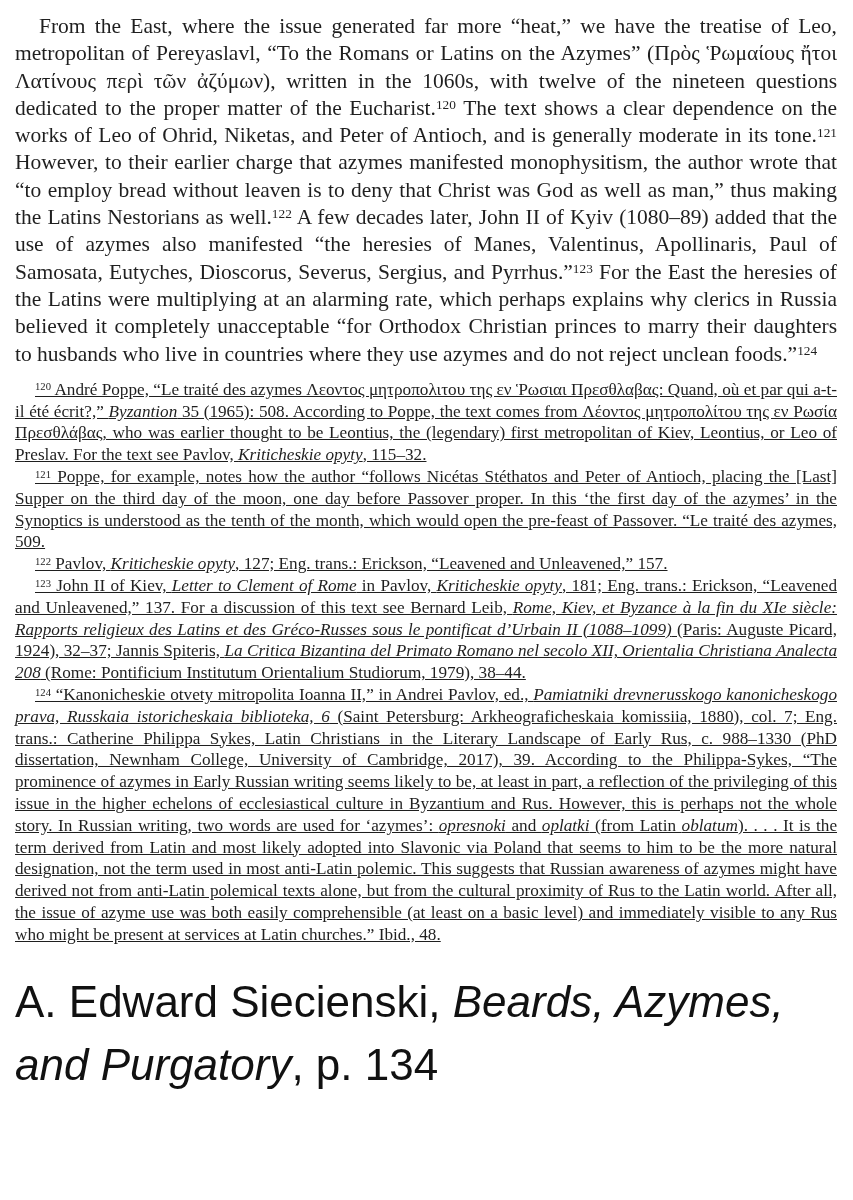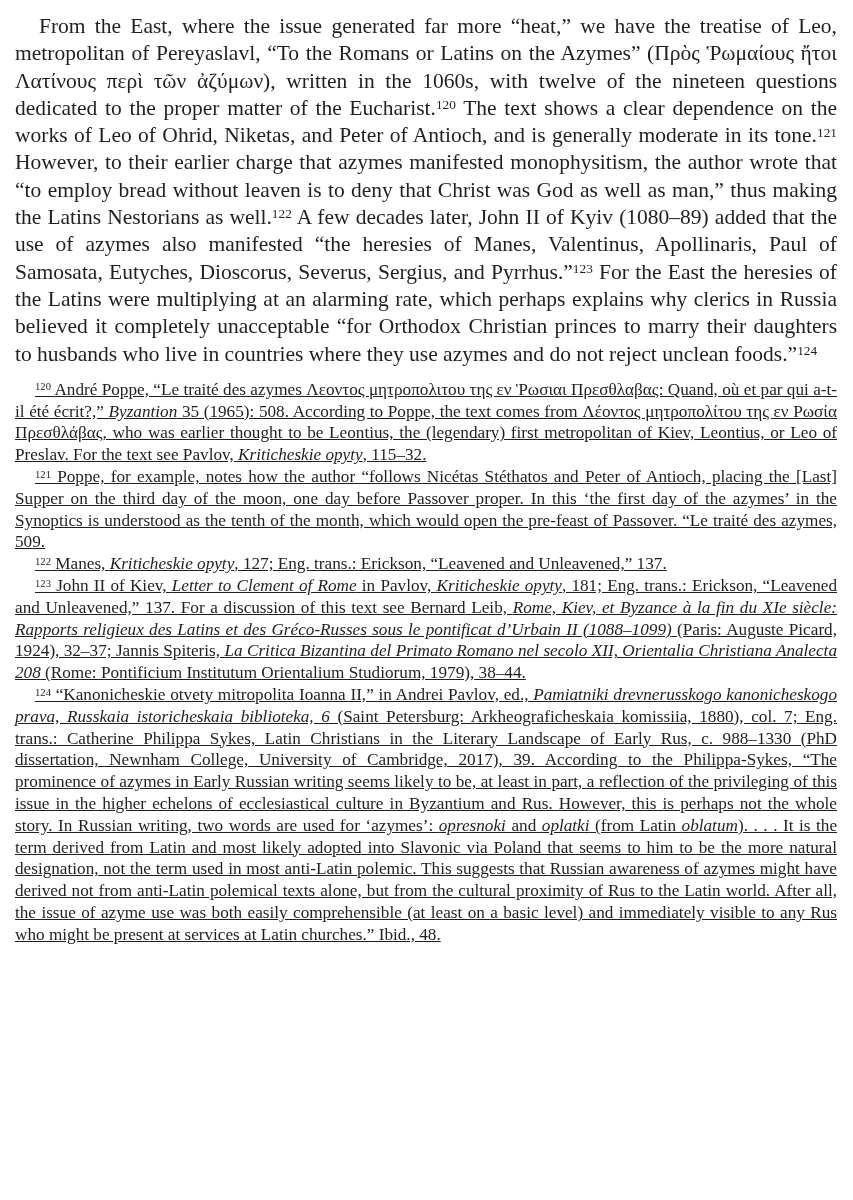--- a/index.html
+++ b/index.html
@@ -60,19 +60,20 @@
 </head>
 <body>
 
 <div class="page">
 
   <p class="body-text"><span>From the East, where the issue generated far more “heat,” we have the treatise of Leo, metropolitan of Pereyaslavl, “To the Romans or Latins on the Azymes” (Πρὸς Ῥωμαίους ἤτοι Λατίνους περὶ τῶν ἀζύμων), written in the 1060s, with twelve of the nineteen questions dedicated to the proper matter of the Eucharist.</span><sup>120</sup><span> The text shows a clear dependence on the works of Leo of Ohrid, Niketas, and Peter of Antioch, and is generally moderate in its tone.</span><sup>121</sup><span> However, to their earlier charge that azymes manifested monophysitism, the author wrote that “to employ bread without leaven is to deny that Christ was God as well as man,” thus making the Latins Nestorians as well.</span><sup>122</sup><span> A few decades later, John II of Kyiv (1080–89) added that the use of azymes also manifested “the heresies of Manes, Valentinus, Apollinaris, Paul of Samosata, Eutyches, Dioscorus, Severus, Sergius, and Pyrrhus.”</span><sup>123</sup><span> For the East the heresies of the Latins were multiplying at an alarming rate, which perhaps explains why clerics in Russia believed it completely unacceptable “for Orthodox Christian princes to marry their daughters to husbands who live in countries where they use azymes and do not reject unclean foods.”</span><sup>124</sup></p>
 
   <div class="footnotes">
     <p class="footnote"><sup>120</sup><span> André Poppe, “Le traité des azymes Λεοντος μητροπολιτου της εν Ῥωσιαι Πρεσθλαβας: Quand, où et par qui a-t-il été écrit?,” </span><i>Byzantion</i><span> 35 (1965): 508. According to Poppe, the text comes from Λέοντος μητροπολίτου της εν Ρωσία Πρεσθλάβας, who was earlier thought to be Leontius, the (legendary) first metropolitan of Kiev, Leontius, or Leo of Preslav. For the text see Pavlov, </span><i>Kriticheskie opyty</i><span>, 115–32.</span></p>
     <p class="footnote"><sup>121</sup><span> Poppe, for example, notes how the author “follows Nicétas Stéthatos and Peter of Antioch, placing the [Last] Supper on the third day of the moon, one day before Passover proper. In this ‘the first day of the azymes’ in the Synoptics is understood as the tenth of the month, which would open the pre-feast of Passover. “Le traité des azymes, 509.</span></p>
-    <p class="footnote"><sup>122</sup><span> Manes, </span><i>Kriticheskie opyty</i><span>, 127; Eng. trans.: Erickson, “Leavened and Unleavened,” 137.</span></p>
+    <p class="footnote"><sup>122</sup><span> Pavlov, </span><i>Kriticheskie opyty</i><span>, 127; Eng. trans.: Erickson, “Leavened and Unleavened,” 157.</span></p>
     <p class="footnote"><sup>123</sup><span> John II of Kiev, </span><i>Letter to Clement of Rome</i><span> in Pavlov, </span><i>Kriticheskie opyty</i><span>, 181; Eng. trans.: Erickson, “Leavened and Unleavened,” 137. For a discussion of this text see Bernard Leib, </span><i>Rome, Kiev, et Byzance à la fin du XIe siècle: Rapports religieux des Latins et des Gréco-Russes sous le pontificat d’Urbain II (1088–1099)</i><span> (Paris: Auguste Picard, 1924), 32–37; Jannis Spiteris, </span><i>La Critica Bizantina del Primato Romano nel secolo XII, Orientalia Christiana Analecta 208</i><span> (Rome: Pontificium Institutum Orientalium Studiorum, 1979), 38–44.</span></p>
     <p class="footnote"><sup>124</sup><span> “Kanonicheskie otvety mitropolita Ioanna II,” in Andrei Pavlov, ed., </span><i>Pamiatniki drevnerusskogo kanonicheskogo prava, Russkaia istoricheskaia biblioteka, 6</i><span> (Saint Petersburg: Arkheograficheskaia komissiia, 1880), col. 7; Eng. trans.: Catherine Philippa Sykes, Latin Christians in the Literary Landscape of Early Rus, c. 988–1330 (PhD dissertation, Newnham College, University of Cambridge, 2017), 39. According to the Philippa-Sykes, “The prominence of azymes in Early Russian writing seems likely to be, at least in part, a reflection of the privileging of this issue in the higher echelons of ecclesiastical culture in Byzantium and Rus. However, this is perhaps not the whole story. In Russian writing, two words are used for ‘azymes’: </span><i>opresnoki</i><span> and </span><i>oplatki</i><span> (from Latin </span><i>oblatum</i><span>). . . . It is the term derived from Latin and most likely adopted into Slavonic via Poland that seems to him to be the more natural designation, not the term used in most anti-Latin polemic. This suggests that Russian awareness of azymes might have derived not from anti-Latin polemical texts alone, but from the cultural proximity of Rus to the Latin world. After all, the issue of azyme use was both easily comprehensible (at least on a basic level) and immediately visible to any Rus who might be present at services at Latin churches.” Ibid., 48.</span></p>
   </div>
 
+  <div class="caption"><span>A. Edward Siecienski, </span><i>Beards, Azymes, and Purgatory</i><span>, p. 134</span></div>
 
 </div>
 
 </body></html>

